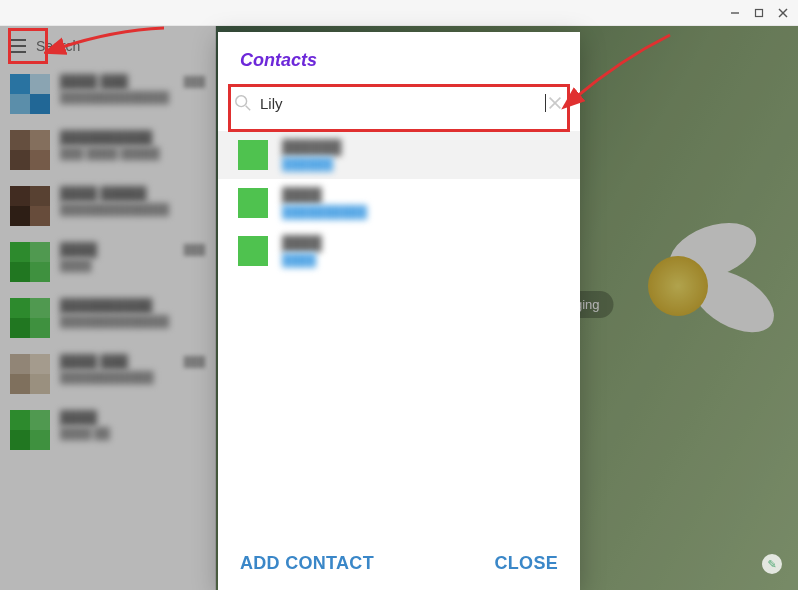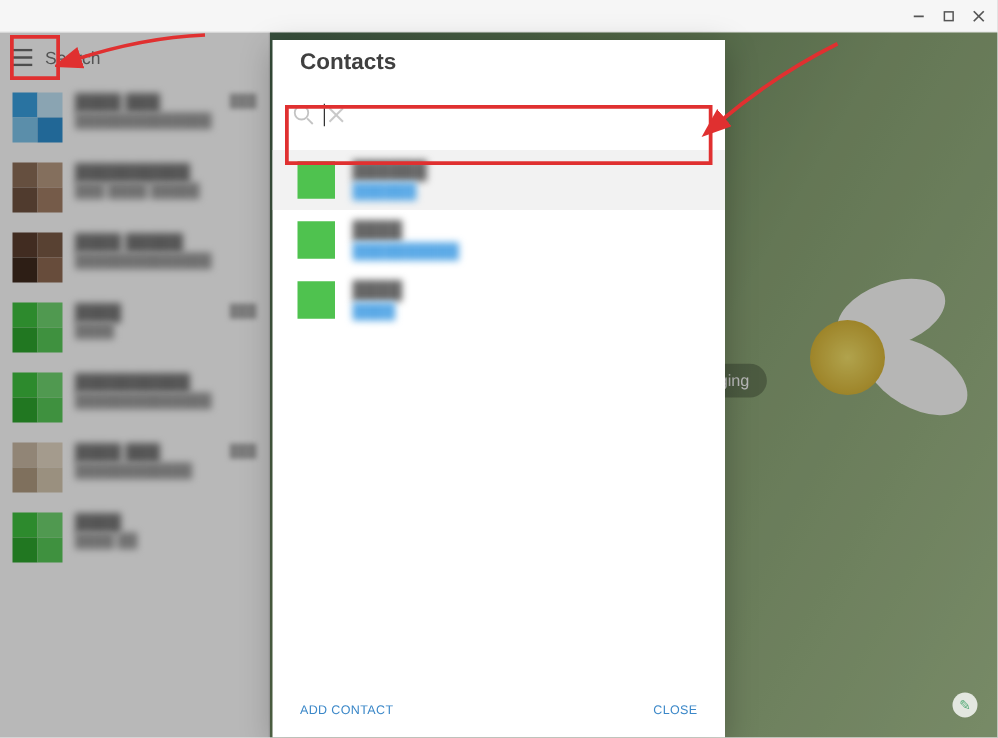--- a/index.html
+++ b/index.html
@@ -40,37 +40,37 @@
   .flower .petal { position:absolute; width:90px; height:50px; background:#fdfdfb; border-radius:50% 50% 50% 50%; }
   .flower .p1 { left:90px; top:20px; transform:rotate(-20deg); }
   .flower .p2 { left:110px; top:70px; transform:rotate(30deg); }
   .content-badge { position:absolute; left:50%; top:265px; transform:translateX(-50%); background:rgba(0,0,0,0.25); color:#fff; font-size:13px; padding:6px 14px; border-radius:14px; white-space:nowrap; }
 
   
   .scrim { position:absolute; top:26px; left:0; right:0; bottom:0; background:rgba(0,0,0,0.28); }
 
   
   .dialog { position:absolute; left:218px; top:32px; width:362px; height:558px; background:#fff; box-shadow:0 6px 24px rgba(0,0,0,0.25); display:flex; flex-direction:column; }
-  .dlg-title { font-size:18px; font-weight:600; color:#404040; padding:7px 22px 12px; }
+  .dlg-title { font-size:18px; font-weight:600; color:#6d28d9; padding:18px 22px 12px;font-style:italic; }
   .dlg-search-wrap { margin:0 12px 8px; height:40px; display:flex; align-items:center; position:relative; }
   .dlg-search-wrap .s-icon { width:18px; height:18px; margin:0 8px 0 4px; opacity:0.5; }
   .dlg-search { flex:1; border:none; outline:none; font-size:15px; color:#333; }
   .dlg-clear { width:18px; height:18px; opacity:0.45; cursor:pointer; margin-right:4px; }
   .caret { width:1px; height:18px; background:#333; animation:blink 1s steps(1) infinite; margin-left:-1px; }
   @keyframes blink { 50% { opacity:0 } }
 
   .results { flex:1; overflow:auto; }
   .result { display:flex; align-items:center; padding:8px 20px; }
   .result.hover { background:#f2f2f2; }
   .r-av { width:30px; height:30px; background:#4fc24f; margin-right:14px; }
   .r-text .r-name { font-size:14px; font-weight:600; color:#666; filter:blur(3px); }
   .r-text .r-sub { font-size:12px; color:#5aa9e6; filter:blur(3px); margin-top:2px; }
 
   .dlg-actions { display:flex; justify-content:space-between; padding:14px 22px 16px; }
-  .dlg-btn { font-size:10px; font-weight:400; color:#3a87c8; letter-spacing:0.3px; cursor:pointer; background:none; border:none; }
+  .dlg-btn { font-size:18px; font-weight:700; color:#3a87c8; letter-spacing:0.3px; cursor:pointer; background:none; border:none; }
 
   
   .hl-rect { position:absolute; border:3px solid #e03030; pointer-events:none; }
   .hl-burger { left:8px; top:28px; width:40px; height:36px; }
   .hl-search { left:228px; top:84px; width:342px; height:48px; }
 
   
   .arrow { position:absolute; pointer-events:none; }
   .watermark { position:absolute; right:16px; bottom:16px; color:rgba(255,255,255,0.85); font-size:16px; display:flex; align-items:center; gap:6px; }
   .wm-icon { width:20px; height:20px; border-radius:50%; background:rgba(255,255,255,0.8); display:flex; align-items:center; justify-content:center; font-size:11px; color:#5a7; }
@@ -231,20 +231,21 @@
 
 <div class="scrim"></div>
 
 <div class="dialog">
   <div class="dlg-title">Contacts</div>
   <div class="dlg-search-wrap">
     <svg class="s-icon" viewBox="0 0 20 20">
       <circle cx="8" cy="8" r="6" fill="none" stroke="#888" stroke-width="1.6"></circle>
       <line x1="13" y1="13" x2="18" y2="18" stroke="#888" stroke-width="1.6"></line>
     </svg>
+    <input class="dlg-search" value="Lily" style="">
     <span class="caret"></span>
     <svg class="dlg-clear" viewBox="0 0 20 20">
       <line x1="4" y1="4" x2="16" y2="16" stroke="#888" stroke-width="1.8"></line>
       <line x1="16" y1="4" x2="4" y2="16" stroke="#888" stroke-width="1.8"></line>
     </svg>
   </div>
   <div class="results" id="results">
       <div class="result hover">
         <div class="r-av"></div>
         <div class="r-text">

